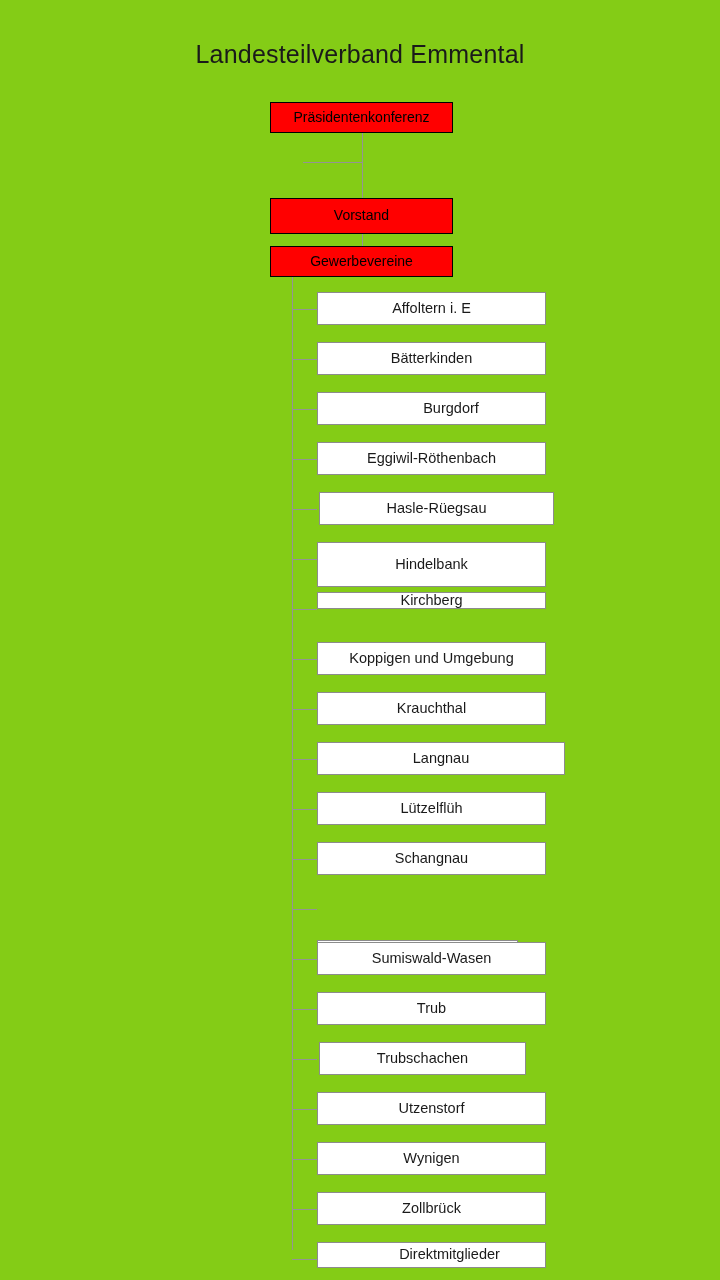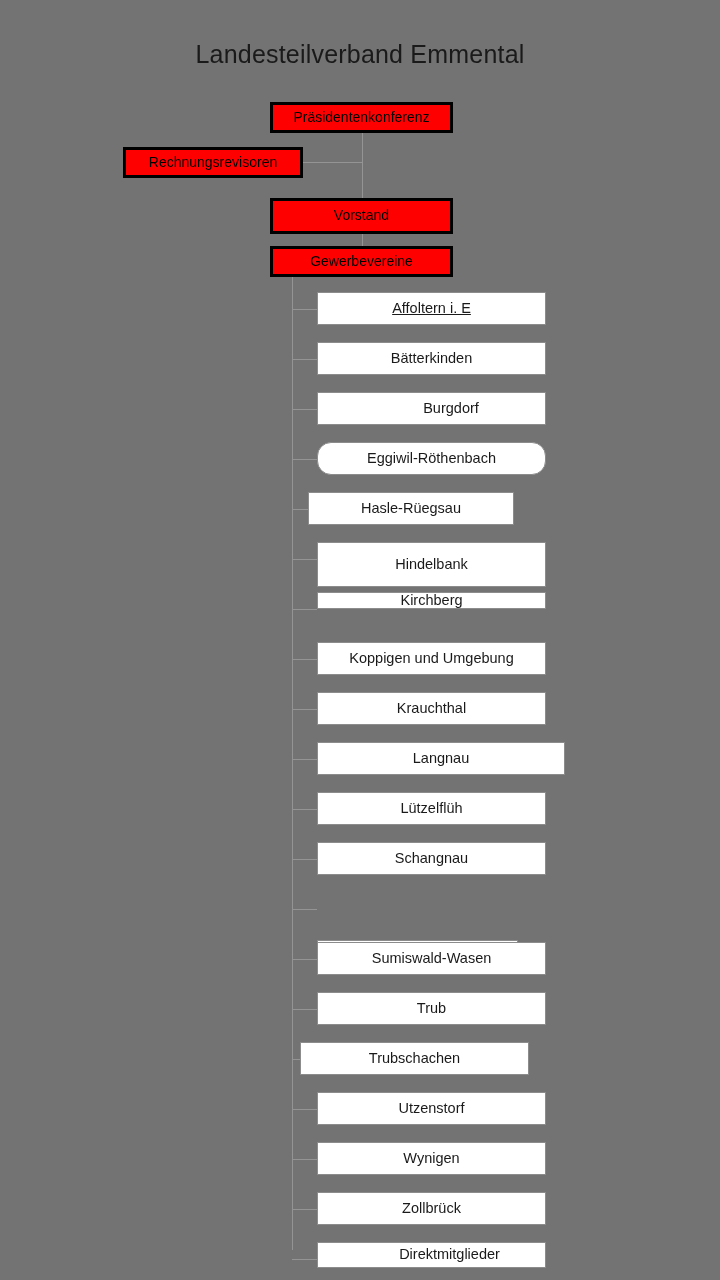--- a/index.html
+++ b/index.html
@@ -8,21 +8,21 @@
     background: #ffffff;
   }
   body {
     font-family: "Liberation Sans", sans-serif;
     -webkit-font-smoothing: antialiased;
   }
   #chart-canvas {
     position: relative;
     width: 720px;
     height: 1280px;
-    background: #737373;
+    background: #84cc16;
     overflow: hidden;
   }
 
   
   .chart-title {
     position: absolute;
     left: 0;
     top: 40px;
     width: 720px;
     text-align: center;
@@ -37,21 +37,21 @@
     position: absolute;
     box-sizing: border-box;
     display: flex;
     align-items: center;
     justify-content: center;
     text-align: center;
     line-height: 1.1;
   }
   .node-red {
     background: #ff0000;
-    border: 3px solid #000000;
+    border: 1px solid #000000;
     color: #000000;
     font-size: 14px;
   }
   .node-white {
     background: #ffffff;
     border: 1px solid #8c8c8c;
     color: #1a1a1a;
     font-size: 14.5px;
   }
 
@@ -86,51 +86,48 @@
 
   <div class="line line-v" style="left:292px; top:276px; height:32px;"></div>
   <div class="line line-h" style="left:292px; top:276px; width:71px;"></div>
 
   <div class="line line-v" style="left:292px; top:276px; height:974px;"></div>
 
   <div class="node node-red" style="left:270px; top:102px; width:183px; height:31px;">
     <span>Präsidentenkonferenz</span>
   </div>
 
-  <div class="node node-red" style="left:123px; top:147px; width:180px; height:31px;">
-    <span>Rechnungsrevisoren</span>
-  </div>
 
   <div class="node node-red" style="left:270px; top:198px; width:183px; height:36px;">
     <span>Vorstand</span>
   </div>
 
   <div class="node node-red" style="left:270px; top:246px; width:183px; height:31px;">
     <span>Gewerbevereine</span>
   </div>
 
   <div class="member-list" id="member-list">
       <div class="line line-h" style="left: 292px; top: 309px; width: 25px;"></div>
-      <div class="node node-white" style="left: 317px; top: 292px; width: 229px; height: 33px; text-decoration: underline;">
+      <div class="node node-white" style="left: 317px; top: 292px; width: 229px; height: 33px;">
         <span>Affoltern i. E</span>
       </div>
       <div class="line line-h" style="left: 292px; top: 359px; width: 25px;"></div>
       <div class="node node-white" style="left: 317px; top: 342px; width: 229px; height: 33px;">
         <span>Bätterkinden</span>
       </div>
       <div class="line line-h" style="left: 292px; top: 409px; width: 25px;"></div>
       <div class="node node-white" style="left: 317px; top: 392px; width: 229px; height: 33px; padding-left: 39px;">
         <span>Burgdorf</span>
       </div>
       <div class="line line-h" style="left: 292px; top: 459px; width: 25px;"></div>
-      <div class="node node-white" style="left: 317px; top: 442px; width: 229px; height: 33px; border-radius: 14px;">
+      <div class="node node-white" style="left: 317px; top: 442px; width: 229px; height: 33px;">
         <span>Eggiwil-Röthenbach</span>
       </div>
       <div class="line line-h" style="left: 292px; top: 509px; width: 25px;"></div>
-      <div class="node node-white" style="left: 308px; top: 492px; width: 206px; height: 33px;">
+      <div class="node node-white" style="left: 319px; top: 492px; width: 235px; height: 33px;">
         <span>Hasle-Rüegsau</span>
       </div>
       <div class="line line-h" style="left: 292px; top: 559px; width: 25px;"></div>
       <div class="node node-white" style="left: 317px; top: 542px; width: 229px; height: 45px;">
         <span>Hindelbank</span>
       </div>
       <div class="line line-h" style="left: 292px; top: 609px; width: 25px;"></div>
       <div class="node node-white" style="left: 317px; top: 592px; width: 229px; height: 17px;">
         <span>Kirchberg</span>
       </div>
@@ -160,21 +157,21 @@
       </div>
       <div class="line line-h" style="left: 292px; top: 959px; width: 25px;"></div>
       <div class="node node-white" style="left: 317px; top: 942px; width: 229px; height: 33px;">
         <span>Sumiswald-Wasen</span>
       </div>
       <div class="line line-h" style="left: 292px; top: 1009px; width: 25px;"></div>
       <div class="node node-white" style="left: 317px; top: 992px; width: 229px; height: 33px;">
         <span>Trub</span>
       </div>
       <div class="line line-h" style="left: 292px; top: 1059px; width: 25px;"></div>
-      <div class="node node-white" style="left: 300px; top: 1042px; width: 229px; height: 33px;">
+      <div class="node node-white" style="left: 319px; top: 1042px; width: 207px; height: 33px;">
         <span>Trubschachen</span>
       </div>
       <div class="line line-h" style="left: 292px; top: 1109px; width: 25px;"></div>
       <div class="node node-white" style="left: 317px; top: 1092px; width: 229px; height: 33px;">
         <span>Utzenstorf</span>
       </div>
       <div class="line line-h" style="left: 292px; top: 1159px; width: 25px;"></div>
       <div class="node node-white" style="left: 317px; top: 1142px; width: 229px; height: 33px;">
         <span>Wynigen</span>
       </div>

